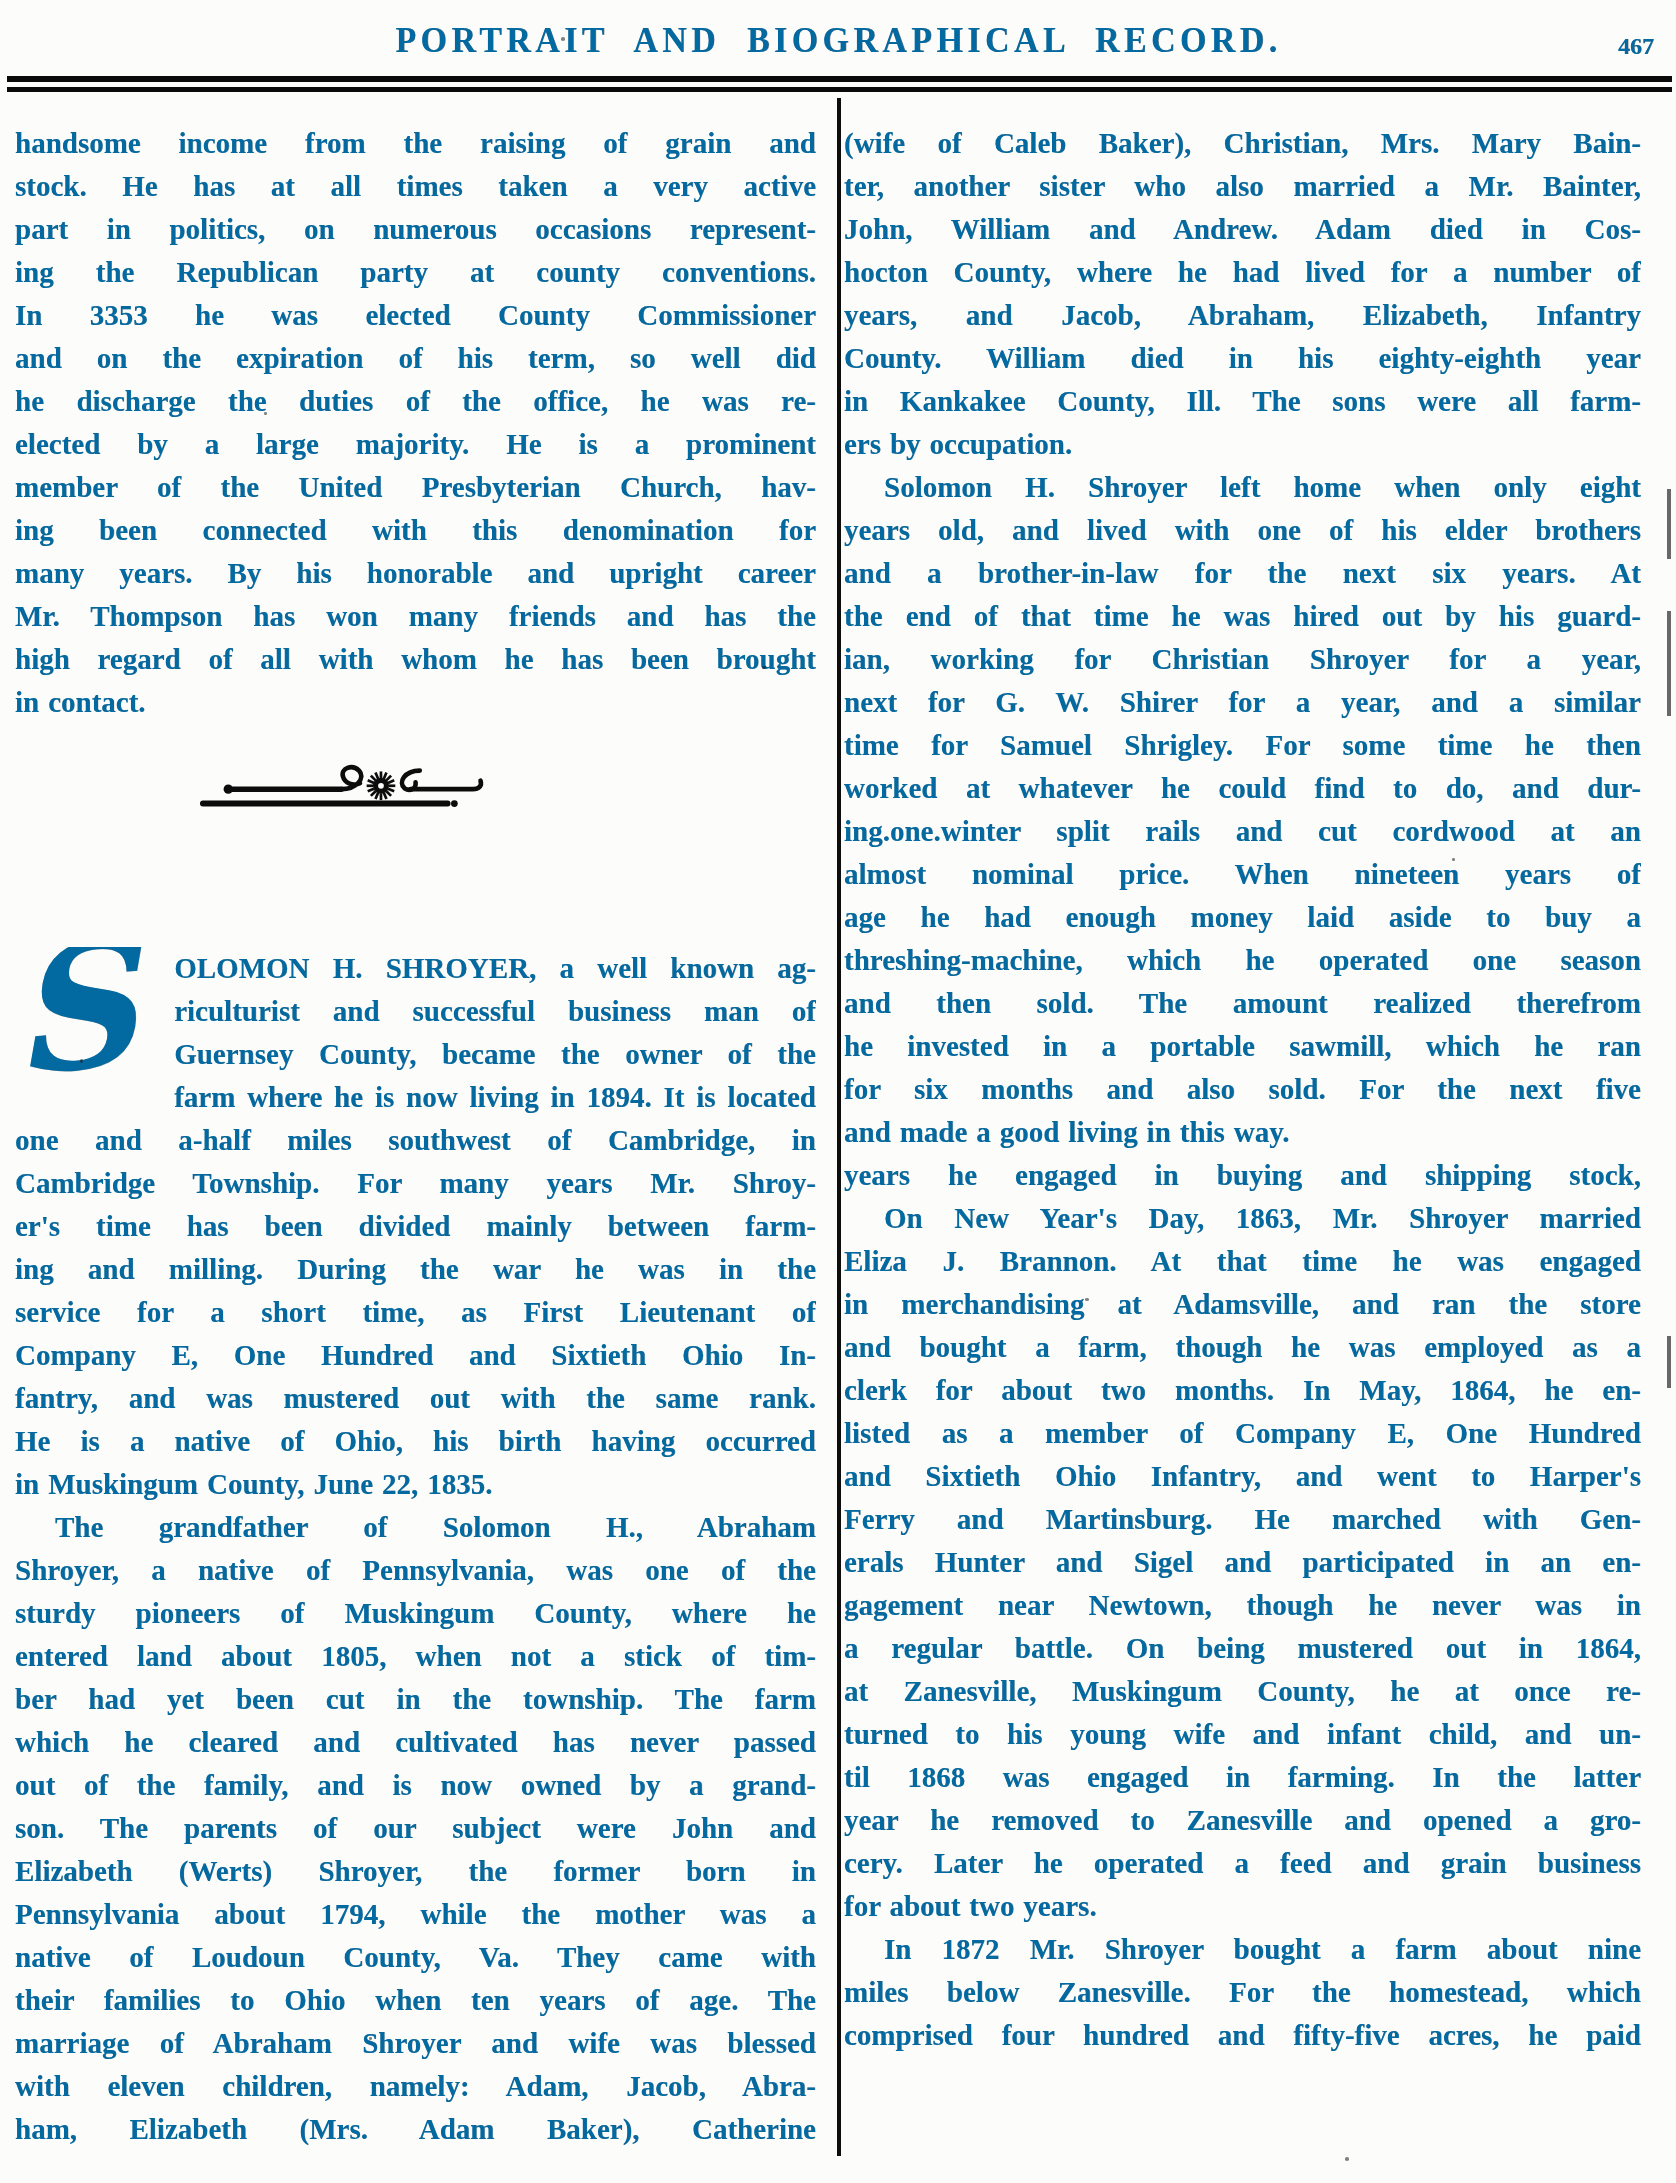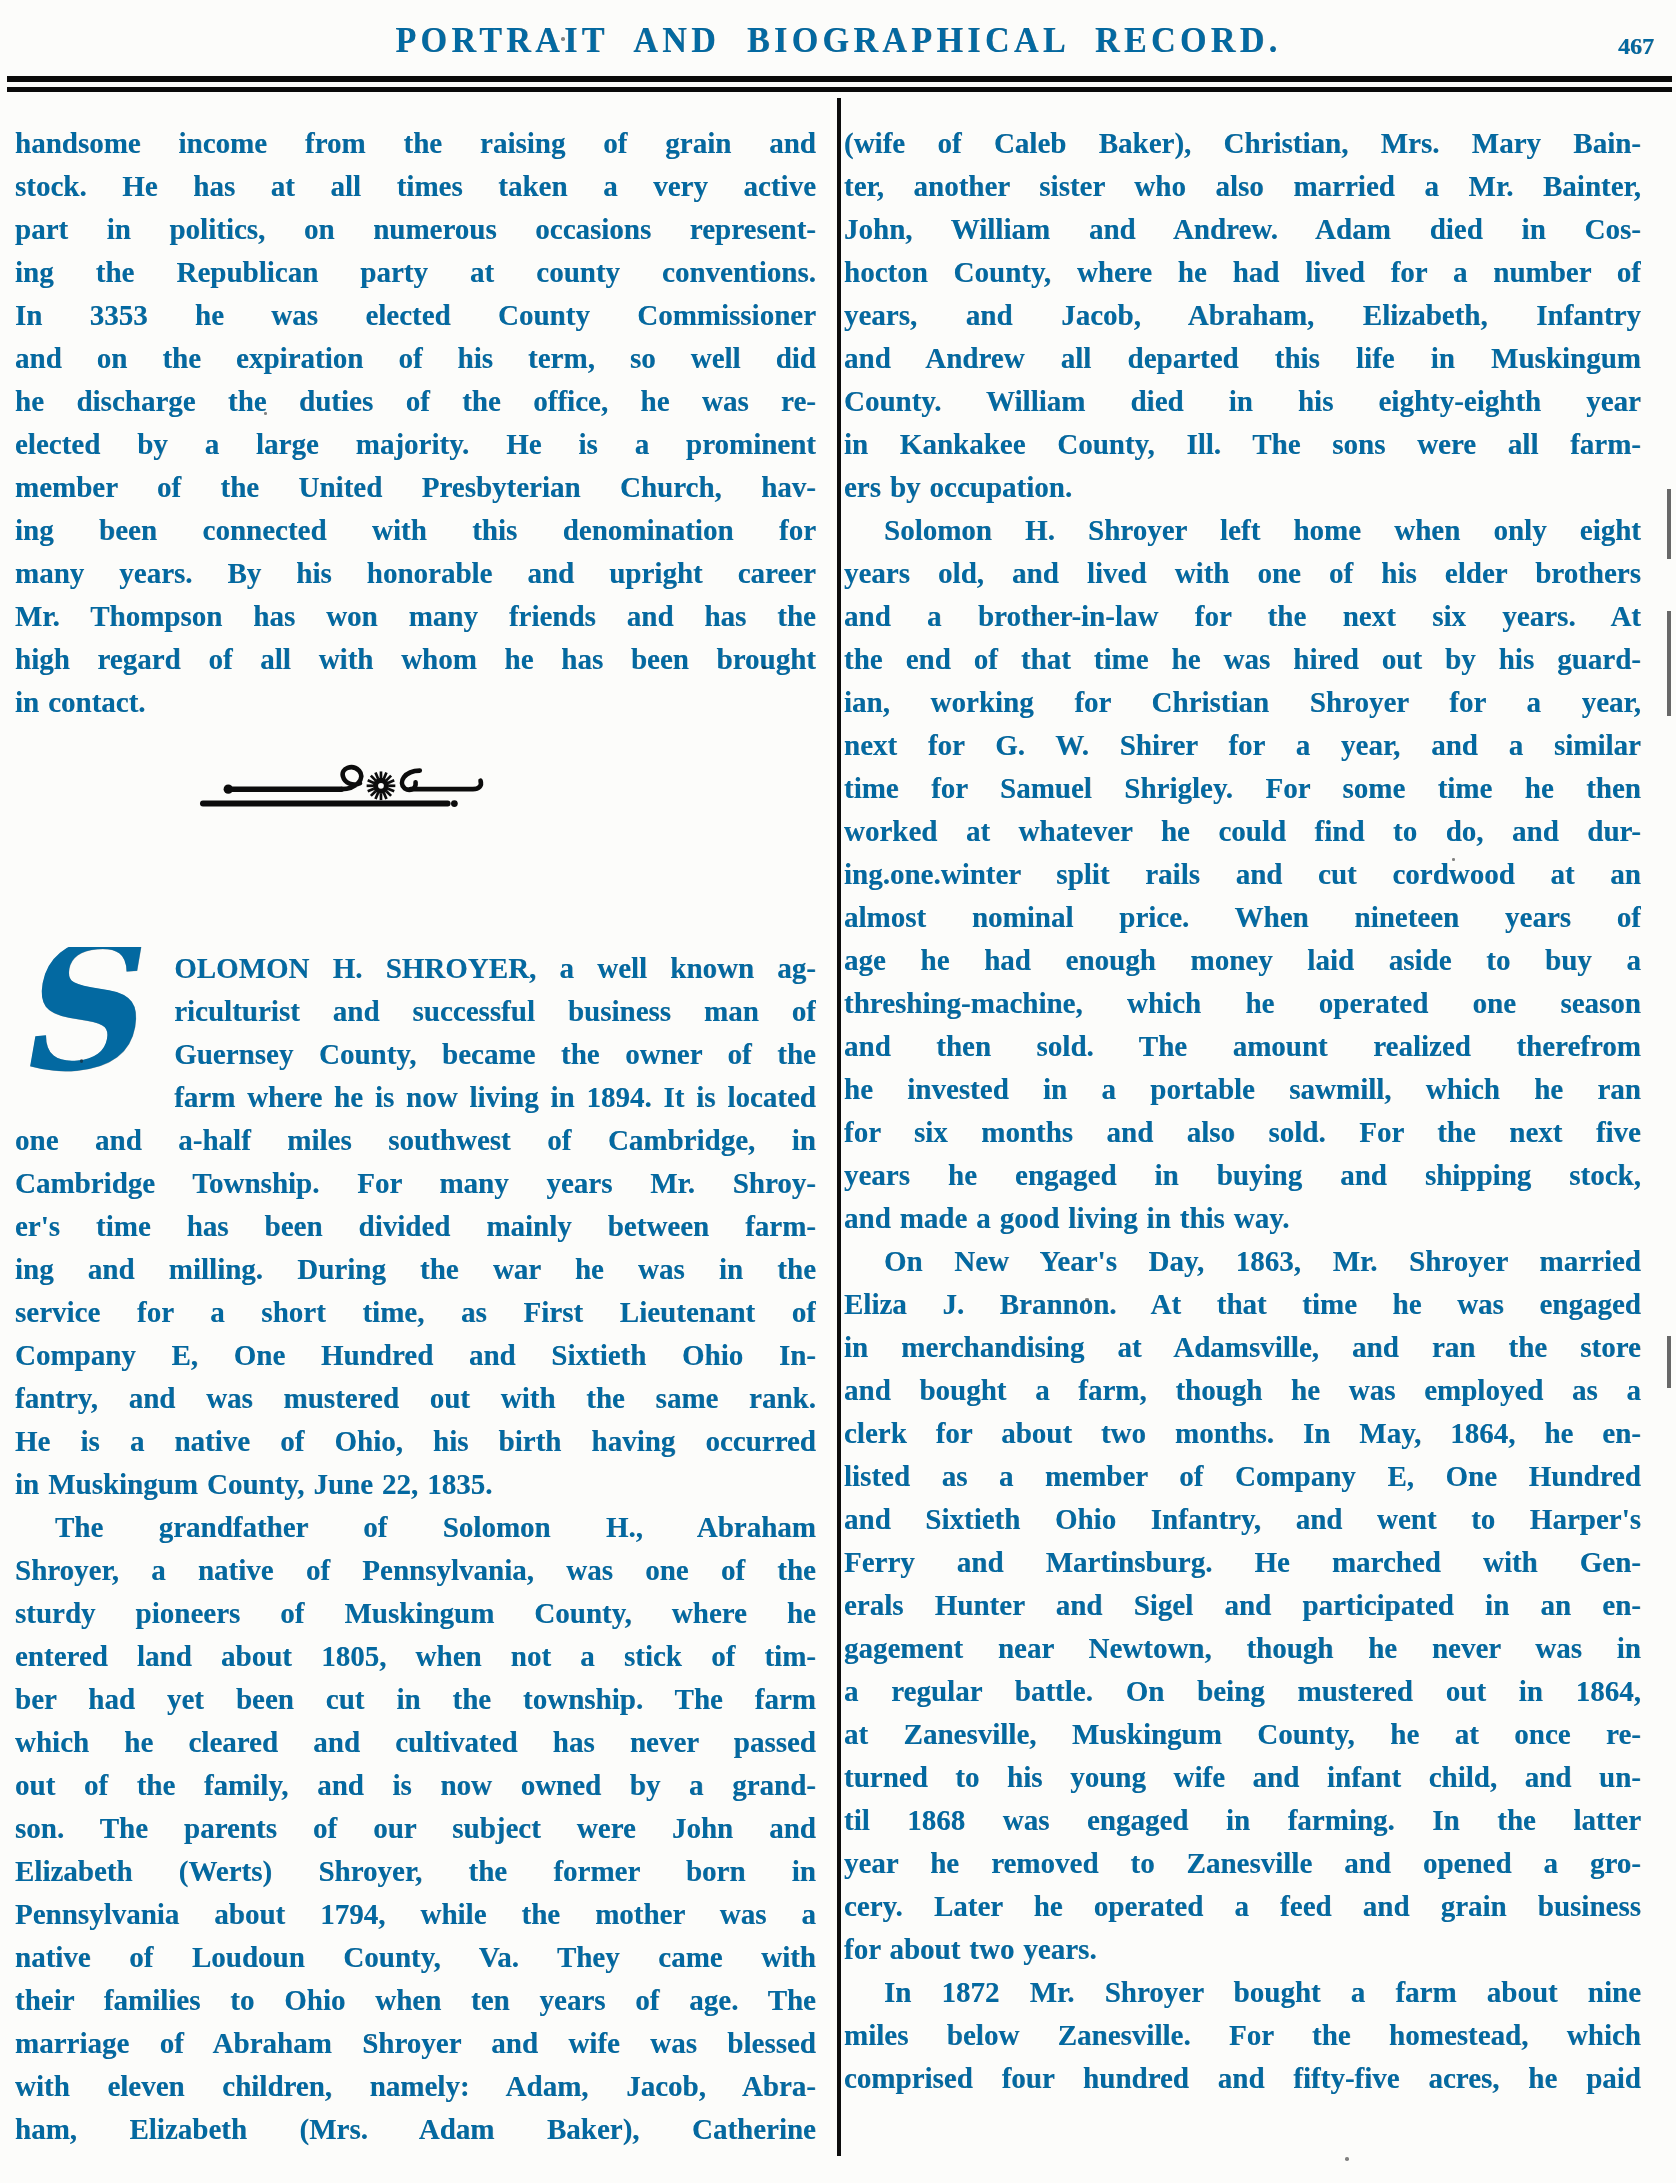--- a/index.html
+++ b/index.html
@@ -151,43 +151,42 @@
       </div>
   </div>
 
   <div class="col right">
     <div class="para">
         <div class="line">(wife of Caleb Baker), Christian, Mrs. Mary Bain-</div>
         <div class="line">ter, another sister who also married a Mr. Bainter,</div>
         <div class="line">John, William and Andrew.  Adam died in Cos-</div>
         <div class="line">hocton County, where he had lived for a number of</div>
         <div class="line">years, and Jacob, Abraham, Elizabeth, Infantry</div>
-        <div class="line">and Andrew all departed this life in Muskingum</div>
         <div class="line">County.  William died in his eighty-eighth year</div>
         <div class="line">in Kankakee County, Ill.  The sons were all farm-</div>
         <div class="line end">ers by occupation.</div>
       </div>
     <div class="para">
         <div class="line indent">Solomon H. Shroyer left home when only eight</div>
         <div class="line">years old, and lived with one of his elder brothers</div>
         <div class="line">and a brother-in-law for the next six years.  At</div>
         <div class="line">the end of that time he was hired out by his guard-</div>
         <div class="line">ian, working for Christian Shroyer for a year,</div>
         <div class="line">next for G. W. Shirer for a year, and a similar</div>
         <div class="line">time for Samuel Shrigley.  For some time he then</div>
         <div class="line">worked at whatever he could find to do, and dur-</div>
         <div class="line">ing.one.winter split rails and cut cordwood at an</div>
         <div class="line">almost nominal price.  When nineteen years of</div>
         <div class="line">age he had enough money laid aside to buy a</div>
         <div class="line">threshing-machine, which he operated one season</div>
         <div class="line">and then sold.  The amount realized therefrom</div>
         <div class="line">he invested in a portable sawmill, which he ran</div>
         <div class="line">for six months and also sold.  For the next five</div>
+        <div class="line end">and made a good living in this way.</div>
         <div class="line">years he engaged in buying and shipping stock,</div>
-        <div class="line end">and made a good living in this way.</div>
       </div>
     <div class="para">
         <div class="line indent">On New Year's Day, 1863, Mr. Shroyer married</div>
         <div class="line">Eliza J. Brannon.  At that time he was engaged</div>
         <div class="line">in merchandising at Adamsville, and ran the store</div>
         <div class="line">and bought a farm, though he was employed as a</div>
         <div class="line">clerk for about two months.  In May, 1864, he en-</div>
         <div class="line">listed as a member of Company E, One Hundred</div>
         <div class="line">and Sixtieth Ohio Infantry, and went to Harper's</div>
         <div class="line">Ferry and Martinsburg.  He marched with Gen-</div>

